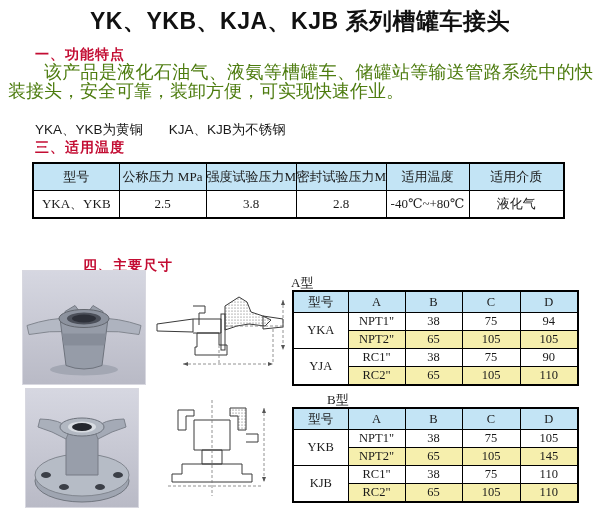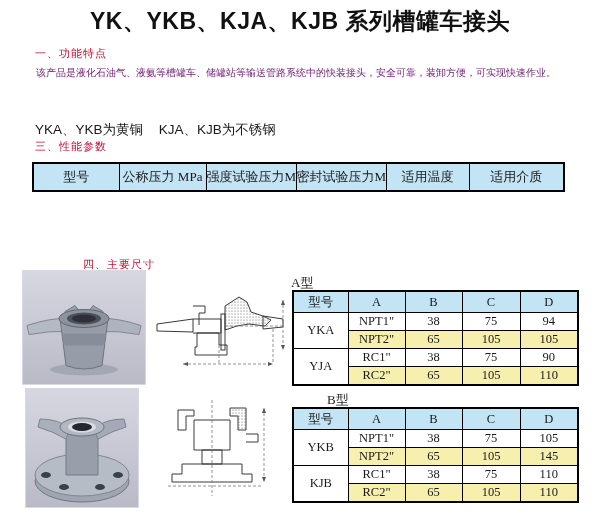--- a/index.html
+++ b/index.html
@@ -13,35 +13,35 @@
   html,body{margin:0;padding:0;background:#fff;}
   .page{
     position:relative;width:600px;height:516px;background:#ffffff;overflow:hidden;
     font-family:"Liberation Sans","DejaVu Sans",sans-serif;color:#1a1a1a;
   }
   .title{
     position:absolute;top:6px;left:0;width:100%;text-align:center;
     font-size:23px;font-weight:bold;color:#111;letter-spacing:0.5px;
   }
   .sec-heading{
-    position:absolute;left:35px;font-size:11px;font-weight:normal;color:var(--accent-red);
+    position:absolute;left:35px;font-size:14px;font-weight:bold;color:var(--accent-red);
     letter-spacing:1px;white-space:nowrap;
   }
   .h-features{top:46px;}
   .h-materials{top:103px;}
   .h-performance{top:139px;}
   .h-dimensions{top:257px;margin-left:48px;}
   .para{
     position:absolute;left:8px;top:63px;width:585px;
-    font-size:10px;line-height:19px;text-indent:2em;color:#701a75;text-align:justify;margin-left:8px;
+    font-size:18px;line-height:19px;text-indent:2em;color:#4d7c0f;text-align:justify;
   }
   .materials-line{
     position:absolute;left:35px;top:121px;font-size:13.5px;color:#1a1a1a;white-space:nowrap;
   }
-  .materials-line .mat-right{margin-left:12px;}
+  .materials-line .mat-right{margin-left:22px;}
 
   
   table{border-collapse:collapse;}
   .perf-table{
     position:absolute;left:32px;top:162px;
     font-family:"Liberation Serif","DejaVu Serif",serif;font-size:13px;
   }
   .perf-table table{border:2px solid #000;table-layout:fixed;width:531px;}
   .perf-table th,.perf-table td{
     border:1px solid #000;text-align:center;vertical-align:middle;
@@ -92,21 +92,21 @@
   <div class="title">YK、YKB、KJA、KJB 系列槽罐车接头</div>
 
   <div class="sec-heading h-features">一、功能特点</div>
   <div class="para">该产品是液化石油气、液氨等槽罐车、储罐站等输送管路系统中的快装接头，安全可靠，装卸方便，可实现快速作业。</div>
 
   <div class="materials-line">
     <span class="mat-left">YKA、YKB为黄铜</span>
     <span class="mat-right">KJA、KJB为不锈钢</span>
   </div>
 
-  <div class="sec-heading h-performance">三、性能参数</div>
+  <div class="sec-heading h-performance">三、适用温度</div>
 
   <div class="perf-table">
     <table>
       <colgroup>
         <col style="width:86px">
           <col style="width:87px">
           <col style="width:90px">
         <col style="width:90px">
           <col style="width:83px">
           <col style="width:95px">
@@ -115,20 +115,28 @@
         <tr>
           <th>型号</th>
           <th>公称压力 MPa</th>
           <th>强度试验压力MPa</th>
           <th>密封试验压力MPa</th>
           <th>适用温度</th>
           <th>适用介质</th>
         </tr>
       </thead>
       <tbody>
+        <tr>
+          <td>YKA、YKB</td>
+          <td>2.5</td>
+          <td>3.8</td>
+          <td>2.8</td>
+          <td>-40℃~+80℃</td>
+          <td>液化气</td>
+        </tr>
       </tbody>
     </table>
   </div>
 
   <div class="sec-heading h-dimensions">四、主要尺寸</div>
 
   <div class="photo photo-a">
     <svg viewBox="0 0 122 112">
       <ellipse cx="61" cy="98" rx="34" ry="6" fill="#a3a7b3"></ellipse>
       <path d="M4,54 Q28,46 46,47 L48,60 Q26,59 6,63 Z" fill="#b4b9c4" stroke="#81868f" stroke-width="1"></path>

